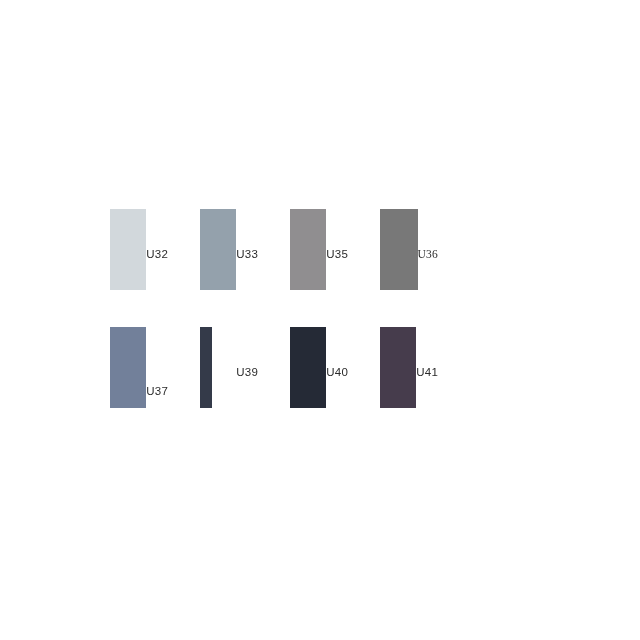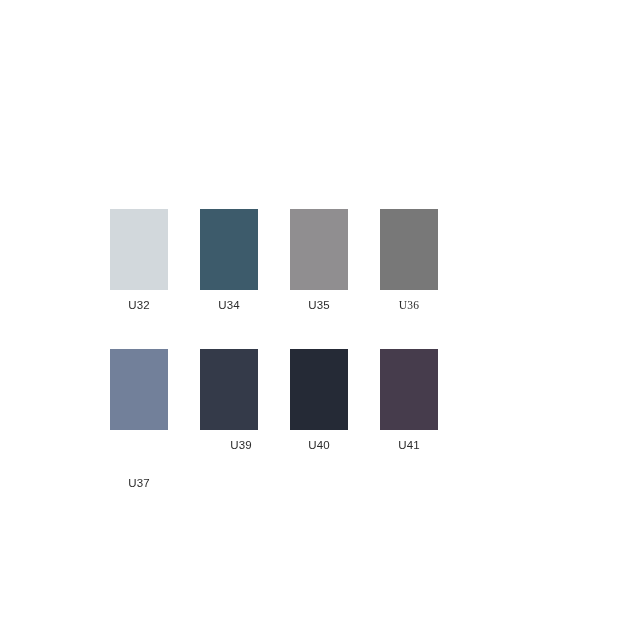--- a/index.html
+++ b/index.html
@@ -33,21 +33,20 @@
 
   .swatch-row {
     display: flex;
     flex-direction: row;
     column-gap: 32px;
   }
 
   .swatch-cell {
     width: 58px;
     display: flex;
-    flex-direction: column;
     align-items: center;
   }
 
   .swatch-chip {
     width: 58px;
     height: 81px;
     display: block;
     border: 0;
     box-sizing: border-box;
   }
@@ -70,25 +69,25 @@
 
   <div class="swatch-grid">
 
     <div class="swatch-row">
 
       <div class="swatch-cell">
         <div class="swatch-chip" style="background-color: rgb(210, 216, 220);"></div>
         <div class="swatch-label" style="color: rgb(43, 43, 43);">U32</div>
       </div>
 
+      <div class="swatch-cell">
+        <div class="swatch-chip" style="background-color: rgb(148, 161, 172);"></div>
+        <div class="swatch-label" style="color: rgb(43, 43, 43);">U33</div>
+      </div>
 
-      <div class="swatch-cell">
-        <div class="swatch-chip" style="background-color: rgb(61, 91, 107);"></div>
-        <div class="swatch-label" style="color: rgb(43, 43, 43);">U34</div>
-      </div>
 
       <div class="swatch-cell">
         <div class="swatch-chip" style="background-color: rgb(144, 142, 144);"></div>
         <div class="swatch-label" style="color: rgb(43, 43, 43);">U35</div>
       </div>
 
       <div class="swatch-cell">
         <div class="swatch-chip" style="background-color: rgb(120, 120, 120);"></div>
         <div class="swatch-label" style="color: rgb(43, 43, 43); font-family: Liberation Serif, serif;">U36</div>
       </div>

